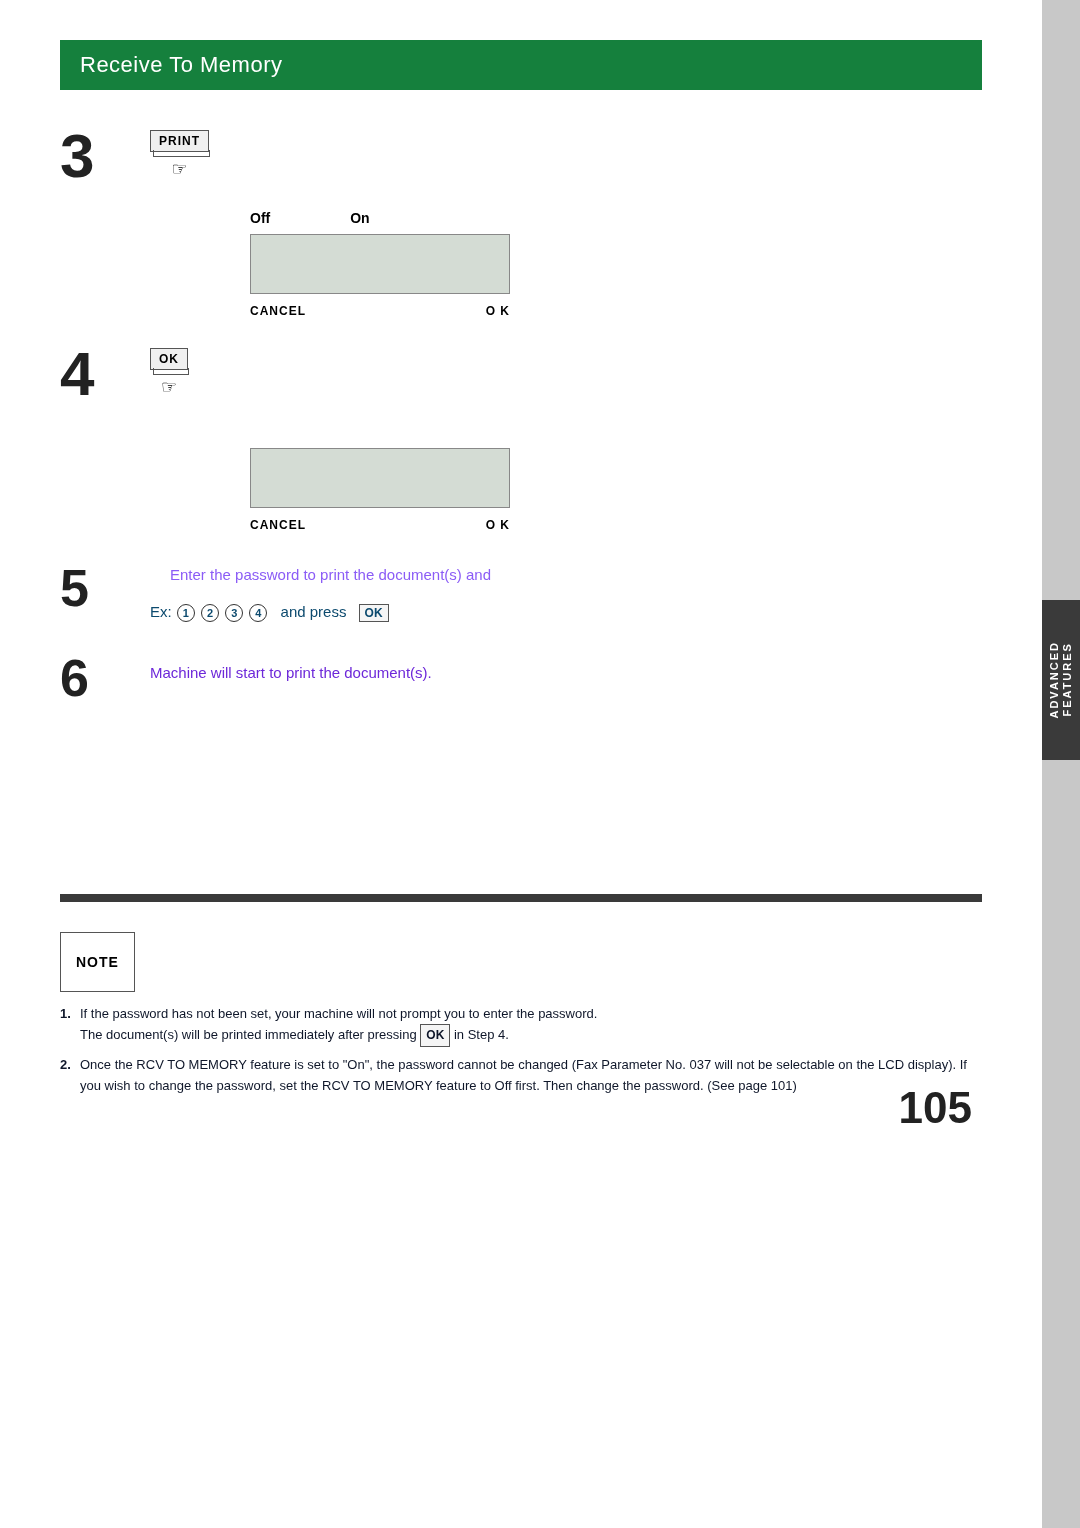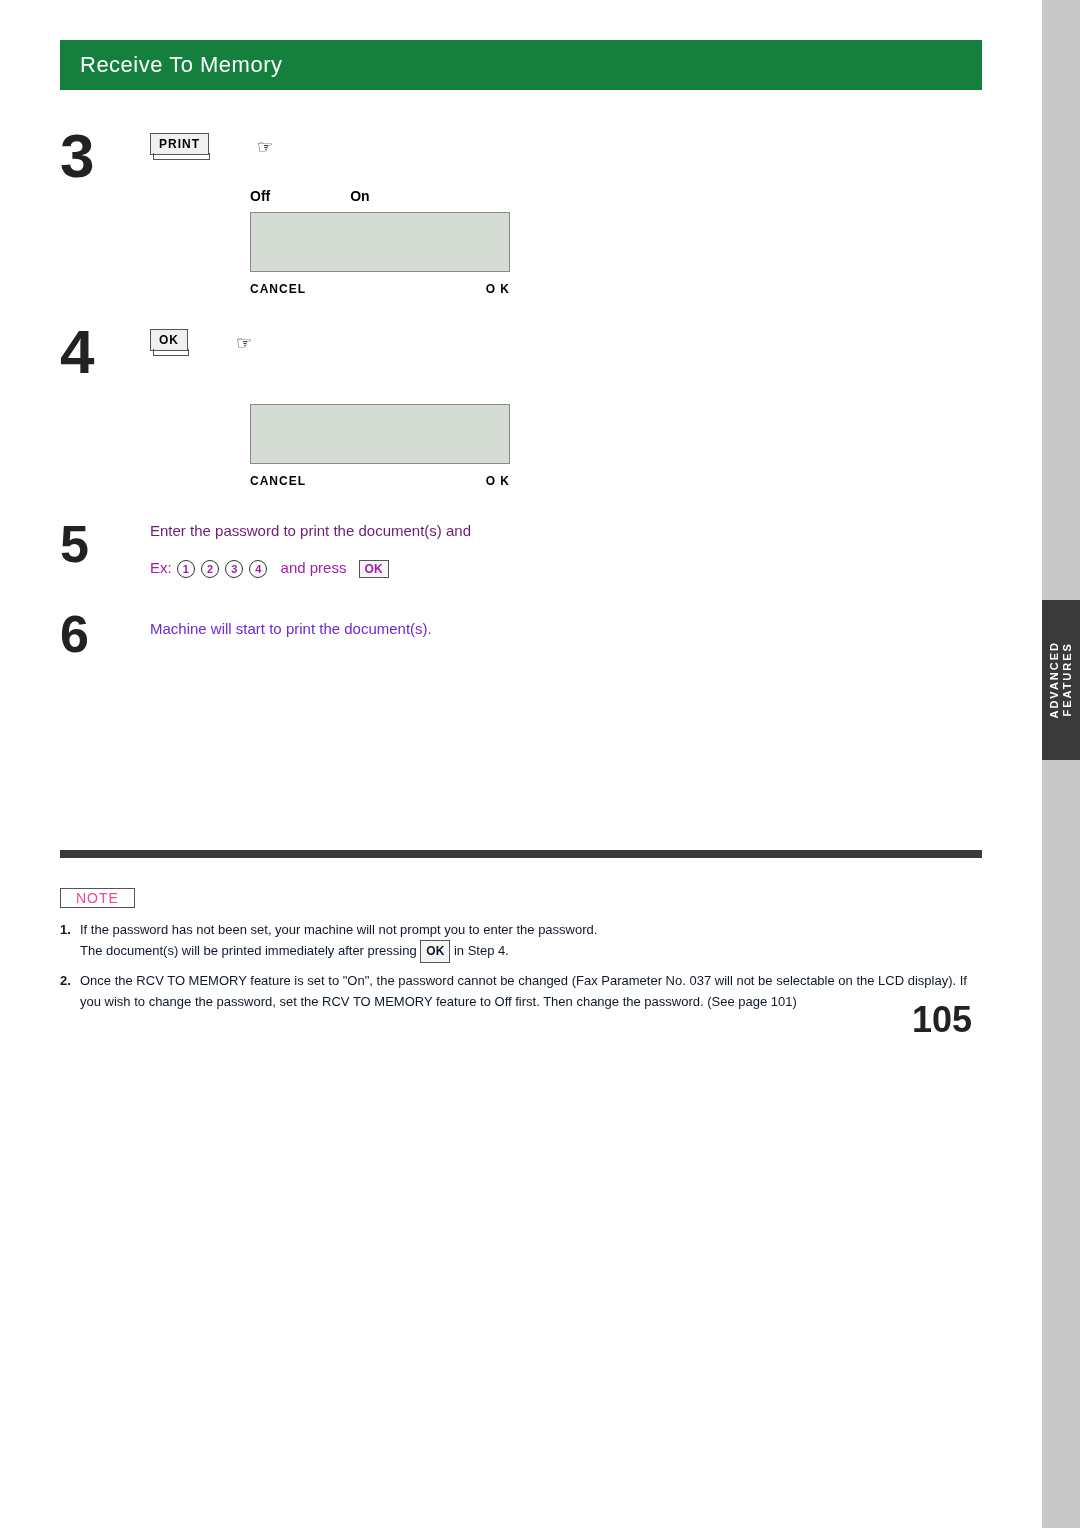--- a/index.html
+++ b/index.html
@@ -84,23 +84,23 @@
     }
 
     .step-content {
       flex: 1;
       padding-left: 20px;
     }
 
     
     .key-button {
       display: inline-flex;
+      flex-direction: column;
       align-items: center;
       position: relative;
-      gap: 48px;
     }
 
     .key-box {
       border: 1.5px solid #555;
       background: #f0f0f0;
       padding: 3px 8px;
       font-size: 12px;
       font-weight: bold;
       letter-spacing: 1px;
       position: relative;
@@ -130,22 +130,23 @@
       border: 1px solid #555;
       padding: 1px 5px;
       font-size: 12px;
       font-weight: bold;
       background: #f5f5f5;
     }
 
     
     .step5-text {
       font-size: 15px;
-      color: #701a75;
+      color: #8b5cf6;
       line-height: 1.7;
+      margin-left: 20px;
     }
 
     .step5-text p {
       margin-bottom: 4px;
     }
 
     
     .step6-text {
       font-size: 15px;
       color: #6d28d9;
@@ -176,24 +177,24 @@
     }
 
     
     .note-section {
       padding: 10px 0;
     }
 
     .note-box {
       display: inline-block;
       border: 1.5px solid #555;
-      padding: 1px 15px;
+      padding: 21px 15px;
       font-size: 14px;
-      font-weight: normal;
-      color: #ec4899;
+      font-weight: bold;
+      color: #000000;
       margin-bottom: 12px;
       letter-spacing: 1px;
     }
 
     .note-list {
       list-style: none;
       padding: 0;
     }
 
     .note-list li {
@@ -210,23 +211,23 @@
       left: 0;
       font-weight: bold;
     }
 
     .note-list li.note-1::before { content: '1.'; }
     .note-list li.note-2::before { content: '2.'; }
 
     
     .page-number {
       position: absolute;
-      bottom: 30px;
+      bottom: 22px;
       right: 70px;
-      font-size: 36px;
+      font-size: 44px;
       font-weight: bold;
       color: #222;
     }
 
     .button-row {
       display: flex;
       justify-content: flex-end;
       gap: 50px;
       margin-top: 8px;
       font-size: 12px;
@@ -303,21 +304,21 @@
   </div>
 
   <div class="spacer-large"></div>
 
   <div class="step-row">
     <div class="step-number" style="font-size: 52px; margin-top: 0;">5</div>
     <div class="step-content">
       <div class="step5-text">
         <p>Enter the password to print the document(s) and</p>
       </div>
-      <div style="margin-top: 15px; font-size: 15px; color: #a21caf;">
+      <div style="margin-top: 15px; font-size: 15px; color: #0c4a6e;">
         <span>Ex:</span>
         <span class="circle-num">1</span>
         <span class="circle-num">2</span>
         <span class="circle-num">3</span>
         <span class="circle-num">4</span>
         <span style="margin: 0 8px;">and press</span>
         <span class="inline-ok">OK</span>
       </div>
     </div>
   </div>

